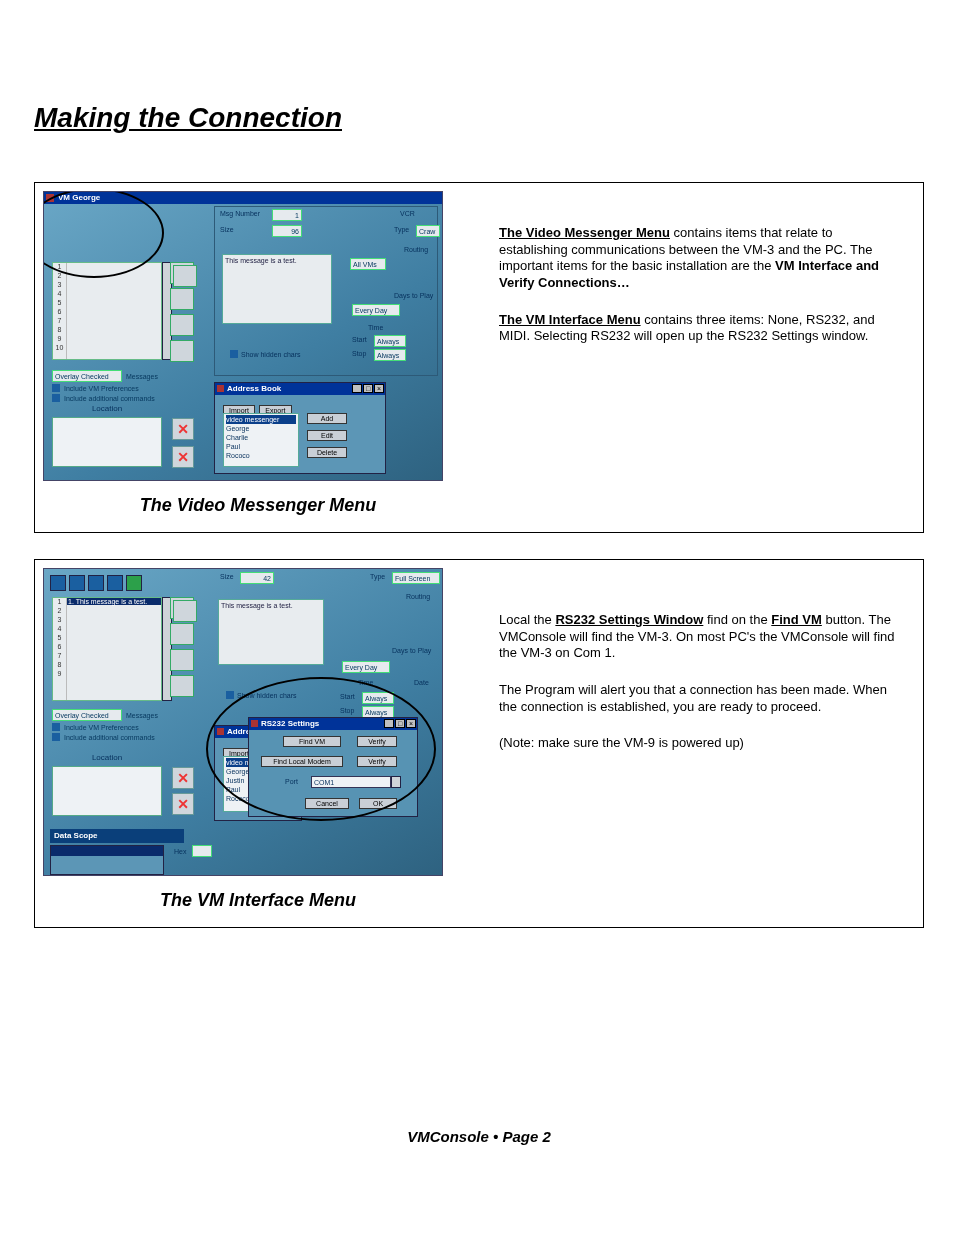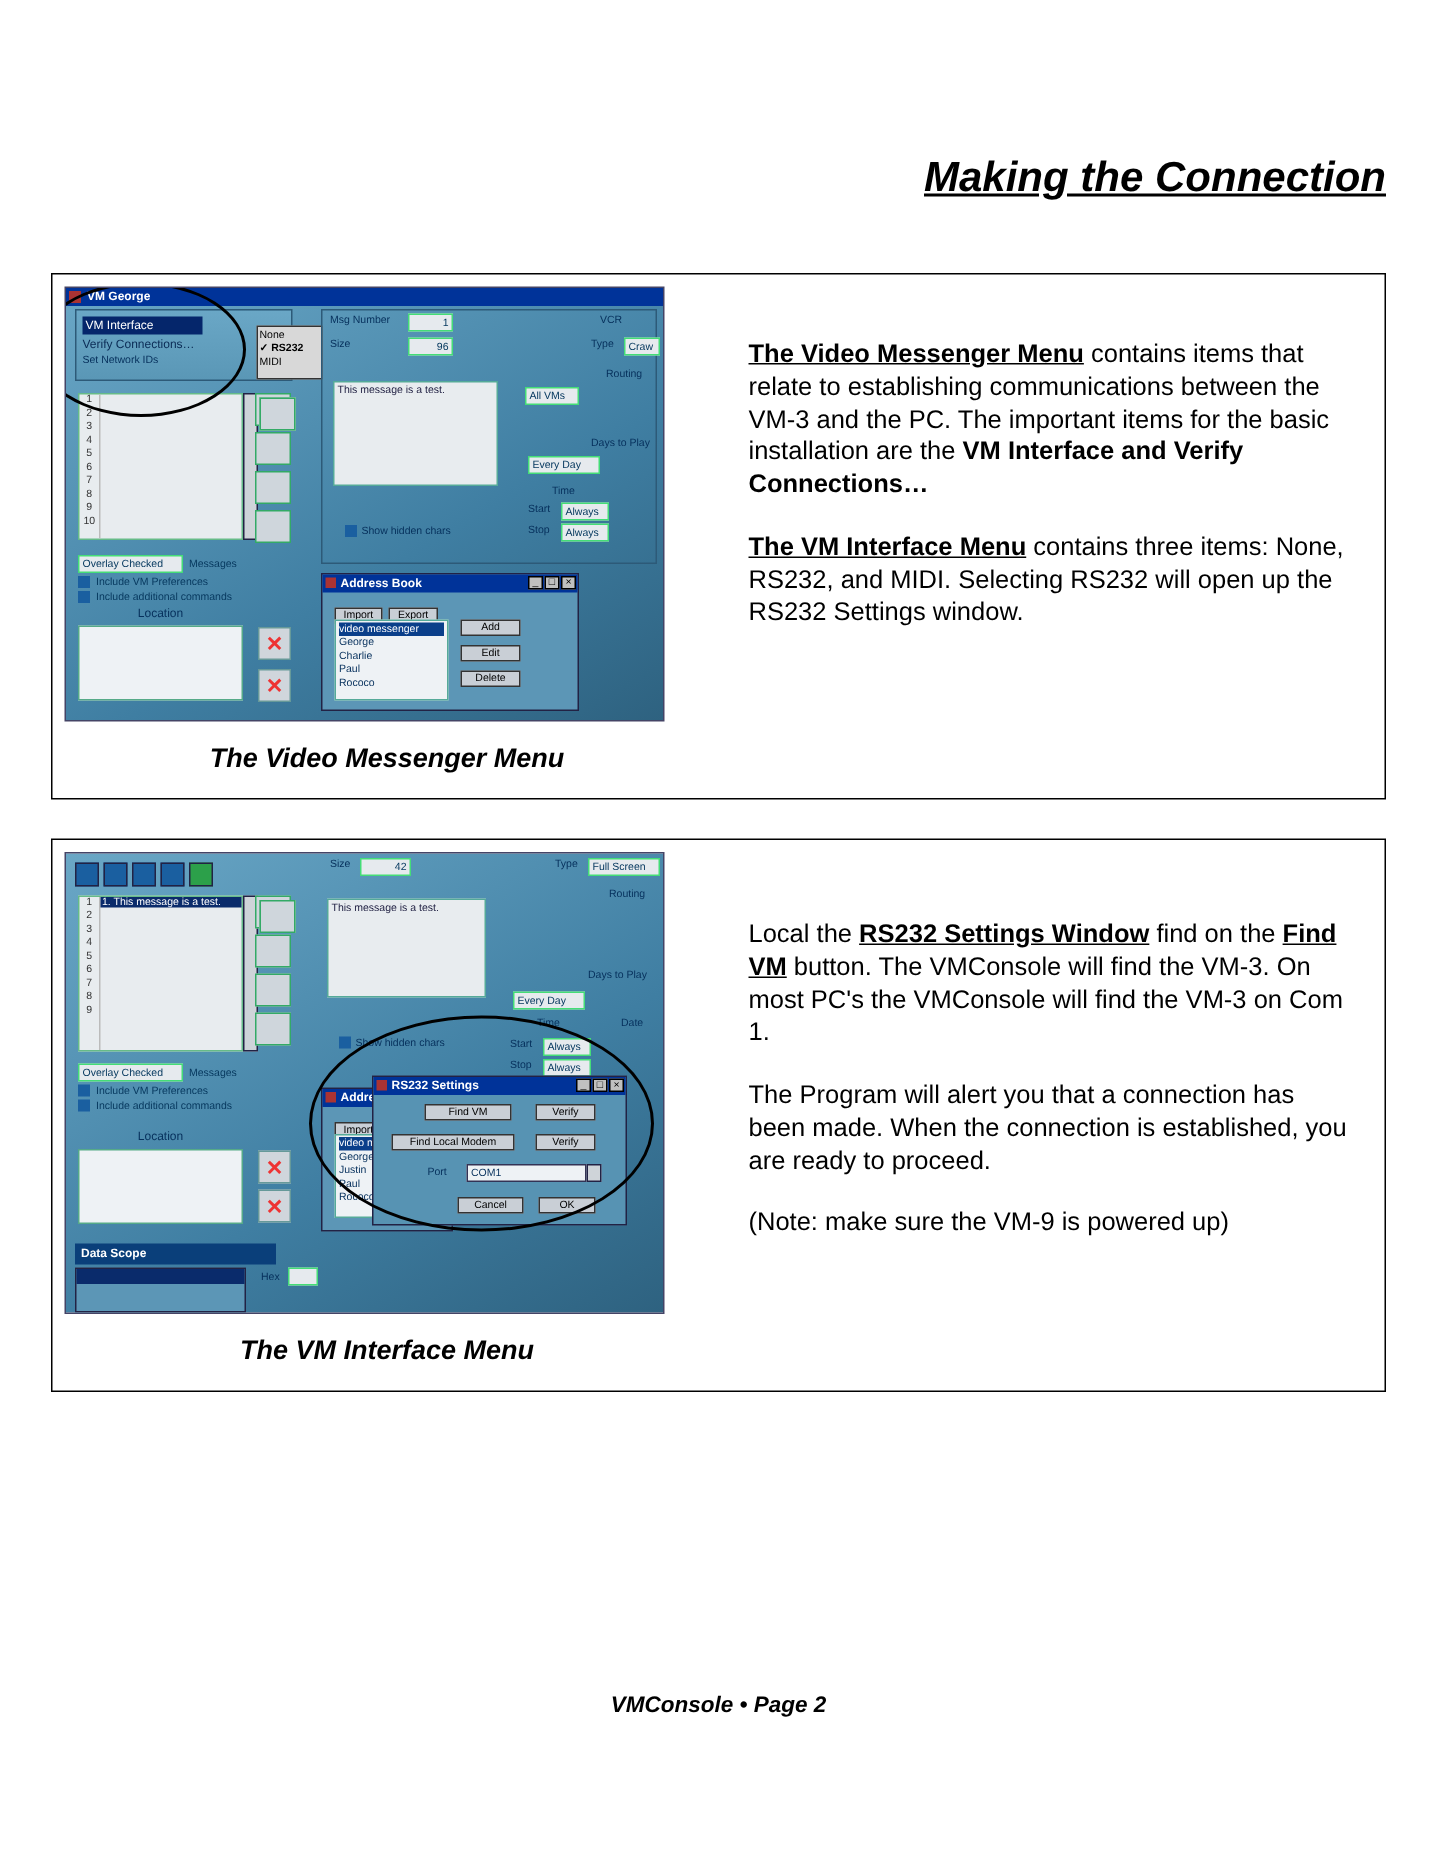--- a/index.html
+++ b/index.html
@@ -1,23 +1,23 @@
 <!DOCTYPE html>
 <html><head>
 <meta charset="utf-8">
 <style>
 :root{--blue:#4a8cb8;--blue2:#5fa0c8;--teal:#3a7a9a;--panel:#c0c0c0;--panel-d:#808080;--win-blue:#003399;--paper:#fff;--ink:#000;--link:#0000ee;--cap:#000}
 *{box-sizing:border-box}
 html,body{margin:0;padding:0}
 body{width:954px;margin:0 auto;background:#fff;font-family:Arial,Helvetica,sans-serif;color:var(--ink)}
 .page{padding:40px 30px 40px 34px}
-h1.title{text-align:right;font-size:28px;font-weight:bold;font-style:italic;text-decoration:underline;margin:62px 0 48px}
+h1.title{text-align:left;font-size:28px;font-weight:bold;font-style:italic;text-decoration:underline;margin:62px 0 48px}
 .card{border:1px solid #000;padding:8px 20px 12px 8px;display:flex;gap:26px;margin-bottom:26px}
 .card .left{flex:0 0 430px}
-.card .right{flex:1;font-size:17px;line-height:1.28;padding-top:34px}
+.card .right{flex:1;font-size:13px;line-height:1.28;padding-top:34px}
 .right p{margin:0 0 20px 0}
 .u{text-decoration:underline}
 figcaption{font-style:italic;font-weight:bold;font-size:18px;text-align:center;margin:14px 0 4px}
 .footer{text-align:center;font-style:italic;font-weight:bold;font-size:15px;margin-top:200px}
 
 .shot{position:relative;width:400px;height:290px;background:linear-gradient(150deg,#6aa7c6 0%,#3f7ea2 60%,#2e6280 100%);overflow:hidden;border:1px solid #446}
 .shot2{height:308px}
 .titlebar{position:absolute;left:0;top:0;right:0;height:12px;background:var(--win-blue);color:#fff;font-size:8px;line-height:12px;padding-left:14px;font-weight:bold}
 .titlebar::before{content:"";position:absolute;left:2px;top:2px;width:8px;height:8px;background:#a33}
 .menu-row{position:absolute;left:6px;top:14px;width:145px;height:48px;background:linear-gradient(#6aa7c6,#5a97b6);border:1px solid #2d5a78;font-size:8px}
@@ -72,30 +72,20 @@
 
 <div class="page">
   <h1 class="title">Making the Connection</h1>
 
   <div class="card">
     <div class="left">
       <figure style="margin:0">
         <div class="shot">
           <div class="titlebar">VM George</div>
 
-          <div class="menu-row">
-            <div class="hl">VM Interface</div>
-            <div class="sub" style="top:18px">Verify Connections…</div>
-            <div class="sub" style="position:absolute;left:4px;top:30px;color:#06305c;font-size:7px">Set Network IDs</div>
-            <div class="small-pop">
-              <div>None</div>
-              <div style="font-weight:bold">✓ <span>RS232</span></div>
-              <div>MIDI</div>
-            </div>
-          </div>
 
           <div class="list">
             <div class="col">
                 <span>1</span>
                 <span>2</span>
                 <span>3</span>
                 <span>4</span>
                 <span>5</span>
                 <span>6</span>
                 <span>7</span>

